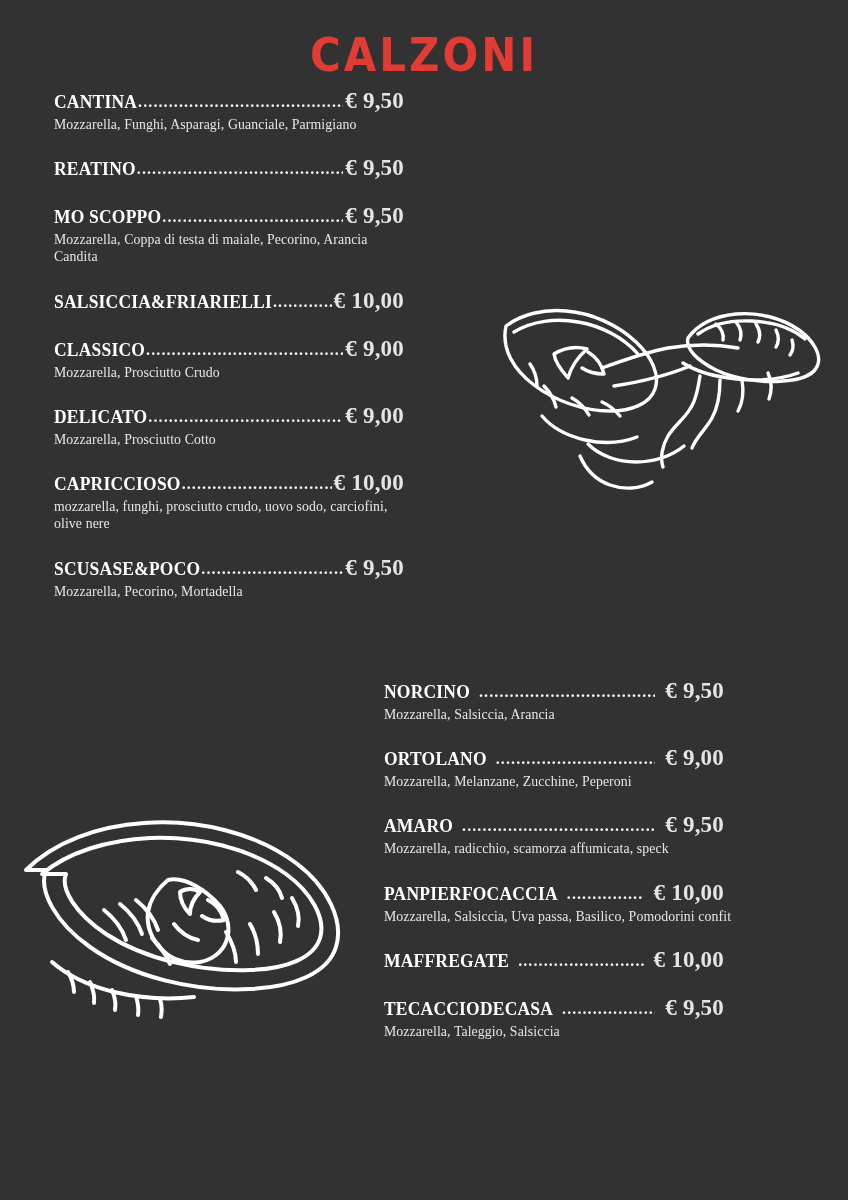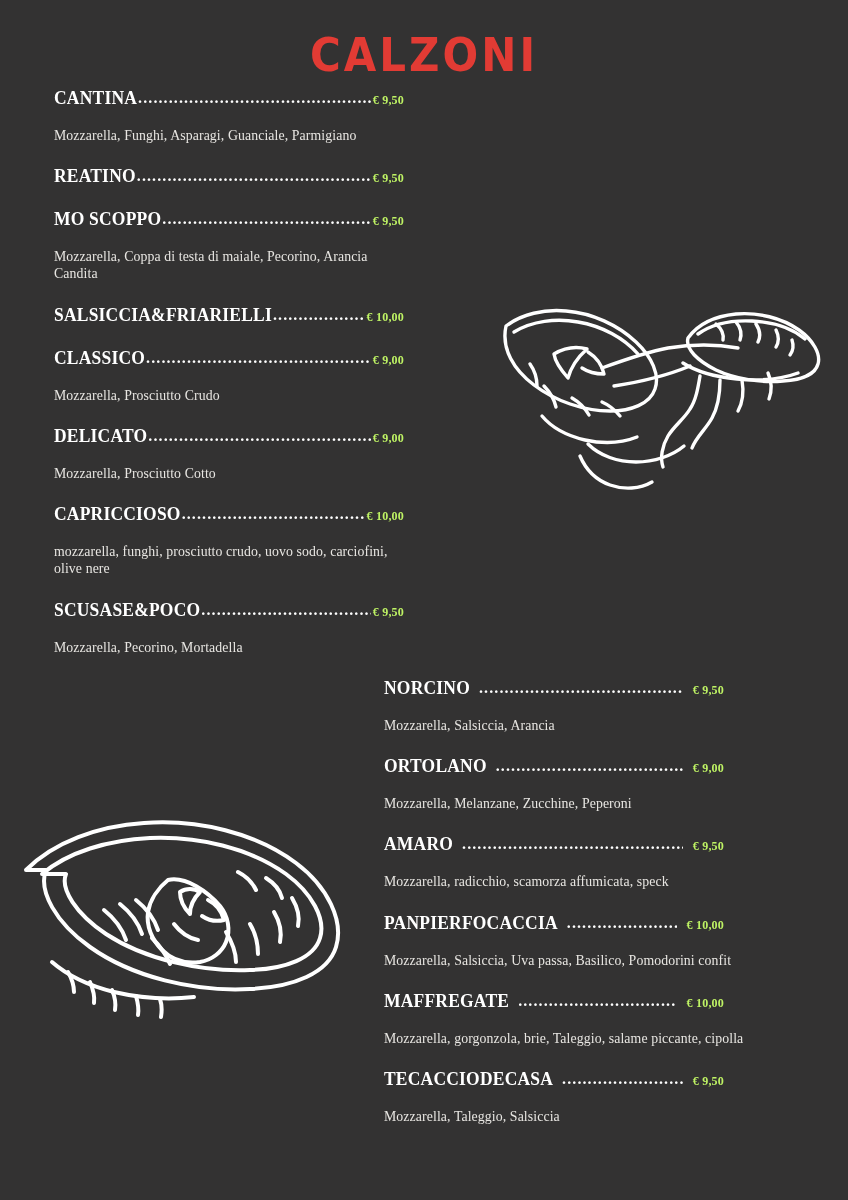--- a/index.html
+++ b/index.html
@@ -71,26 +71,26 @@
     white-space: nowrap;
     letter-spacing: 1.1px;
     font-size: 16px;
     color: #ffffff;
     margin: 0 1px;
     position: relative;
     bottom: 1px;
   }
   .price {
     font-weight: bold;
-    font-size: 12px;
-    color: #bef264;
+    font-size: 23px;
+    color: #e5e5e5;
     padding-left: 1px;
   }
   .item-desc {
-    margin-top: 18px;
+    margin-top: 2px;
     color: #e8e6e2;
     font-family: "Liberation Serif", serif;
     font-size: 13.8px;
     letter-spacing: 0.1px;
     line-height: 1.25;
   }
 
   
   .col-left .item-head { max-width: 350px; }
   .col-right .item-head { max-width: 340px; gap: 8px; }
@@ -232,21 +232,20 @@
       </div>
       <div class="item-desc">Mozzarella, Salsiccia, Uva passa, Basilico, Pomodorini confit</div>
     </div>
 
     <div class="item">
       <div class="item-head">
         <span class="item-name">MAFFREGATE</span>
         <span class="dots">........................................................................</span>
         <span class="price">€ 10,00</span>
       </div>
-      <div class="item-desc">Mozzarella, gorgonzola, brie, Taleggio, salame piccante, cipolla</div>
     </div>
 
     <div class="item">
       <div class="item-head">
         <span class="item-name">TECACCIODECASA</span>
         <span class="dots">........................................................................</span>
         <span class="price">€ 9,50</span>
       </div>
       <div class="item-desc">Mozzarella, Taleggio, Salsiccia</div>
     </div>

